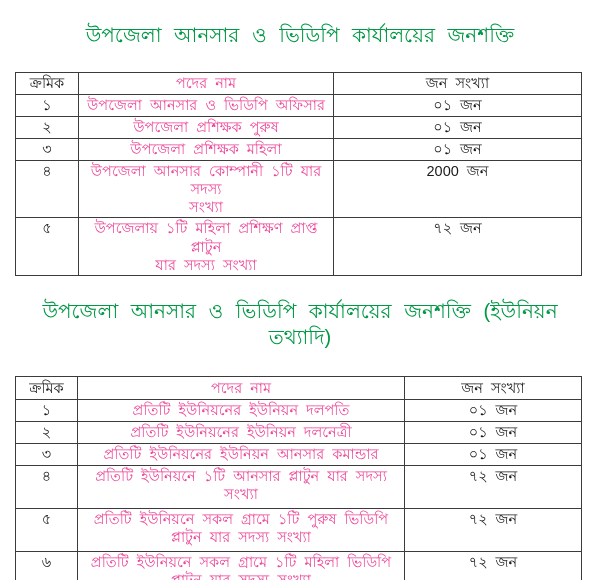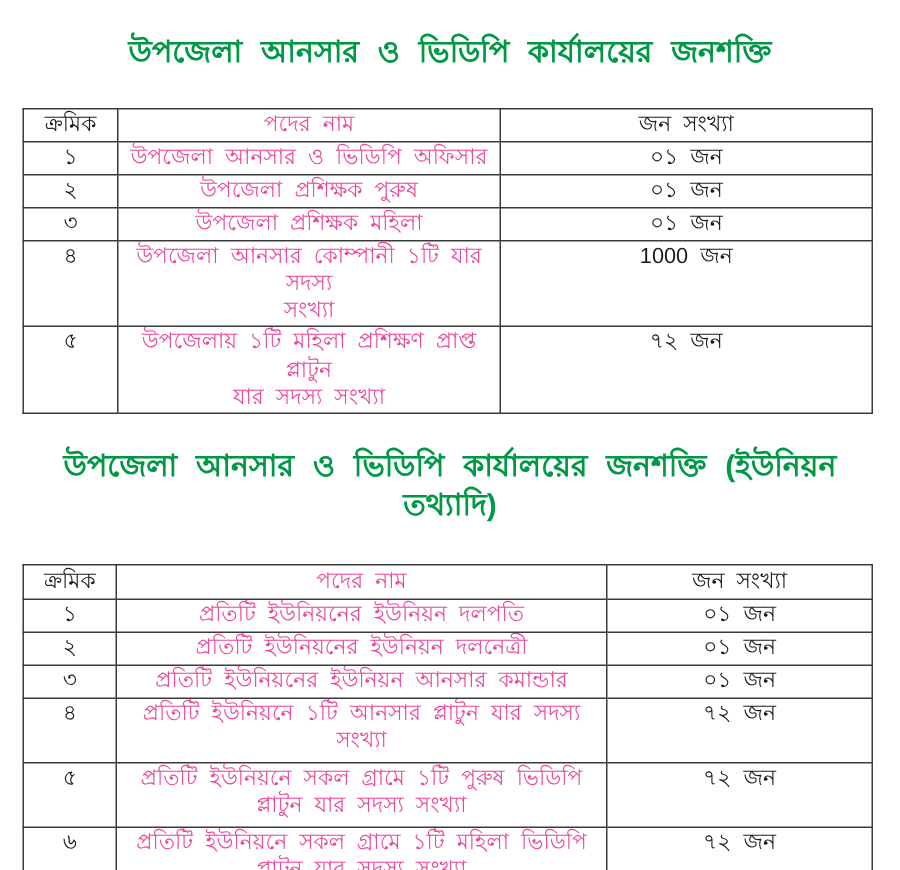--- a/index.html
+++ b/index.html
@@ -5,21 +5,21 @@
   html,body{margin:0;padding:0;}
   body{
     width:600px;height:580px;background:#ffffff;overflow:hidden;
     font-family:"Liberation Sans","DejaVu Sans",sans-serif;
     color:#1a1a1a;
   }
   .page-title{
     margin:22px 8px 0 8px;
     text-align:center;
     font-size:20px;
-    font-weight:bold;
+    font-weight:normal;
     color:#009845;
     word-spacing:7px;
     line-height:1.3;
   }
   .title-2{text-align:center;}
   table{
     border-collapse:collapse;
     margin-left:15px;
     width:566px;
     table-layout:fixed;
@@ -88,21 +88,21 @@
     </tr>
     <tr class="h-single">
       <td>৩</td>
       <td class="blue post-cell">উপজেলা প্রশিক্ষক মহিলা</td>
       <td>০১ জন</td>
     </tr>
     <tr class="h-double-a v-top">
       <td>৪</td>
       <td class="blue post-cell">উপজেলা আনসার কোম্পানী ১টি যার সদস্য
 সংখ্যা</td>
-      <td>1000 জন</td>
+      <td>2000 জন</td>
     </tr>
     <tr class="h-double-b v-top">
       <td>৫</td>
       <td class="blue post-cell">উপজেলায় ১টি মহিলা প্রশিক্ষণ প্রাপ্ত প্লাটুন
 যার সদস্য সংখ্যা</td>
       <td>৭২ জন</td>
     </tr>
   </tbody>
 </table>
 

